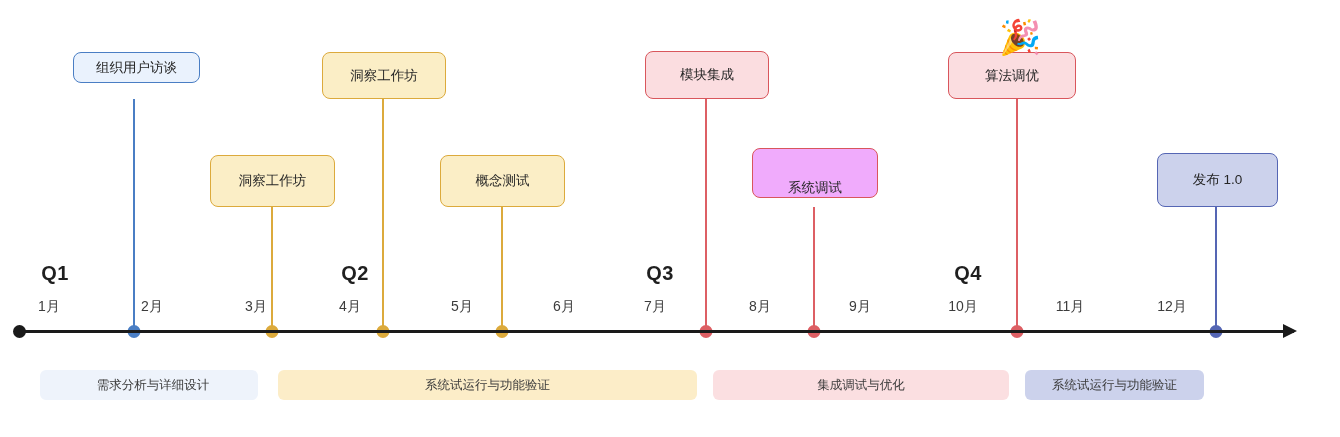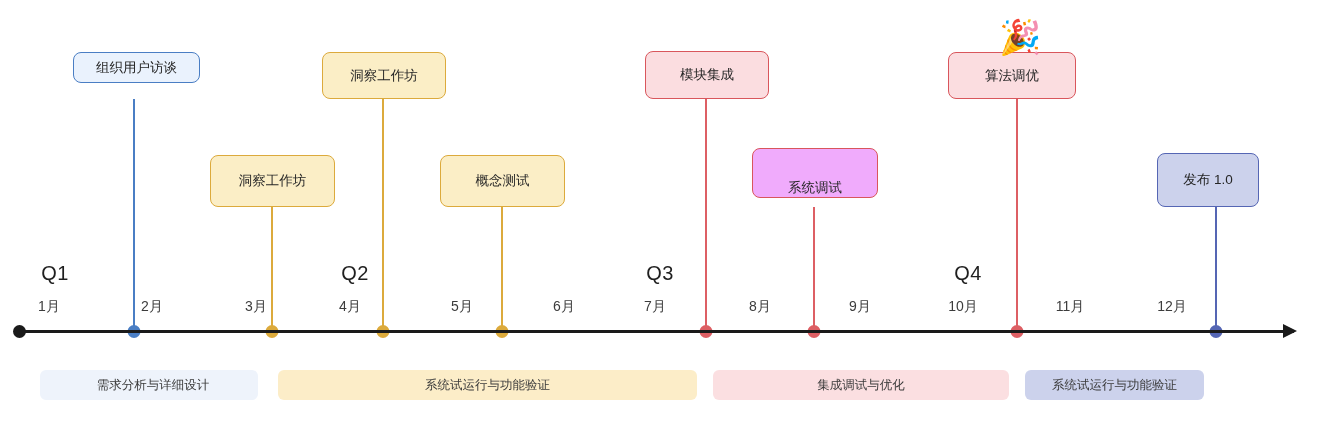--- a/index.html
+++ b/index.html
@@ -55,21 +55,21 @@
     transform: translateX(-50%);
     font-size: 14px;
     color: #3c3c3c;
     white-space: nowrap;
   }
   .quarter-label {
     position: absolute;
     top: 262px;
     transform: translateX(-50%);
     font-size: 20px;
-    font-weight: normal;
+    font-weight: bold;
     color: #1f1f1f;
     letter-spacing: 0.3px;
     white-space: nowrap;
   }
 
   
   .stem {
     position: absolute;
     width: 2px;
     transform: translateX(-1px);
@@ -187,21 +187,21 @@
       <div class="milestone-box" style="left: 645px; top: 51px; width: 124px; height: 48px; background: rgb(251, 221, 224); border-color: rgb(217, 86, 92);">
         <span>模块集成</span>
       </div>
       <div class="milestone-box" style="left: 752px; top: 148px; width: 126px; height: 50px; background: #f0abfc; border-color: rgb(217, 86, 92); align-items: flex-end;">
         <span>系统调试</span>
       </div>
       <div class="milestone-box" style="left: 948px; top: 52px; width: 128px; height: 47px; background: rgb(251, 221, 224); border-color: rgb(217, 86, 92);">
         <span>算法调优</span>
       </div>
       <div class="emoji-badge" style="left: 999px; top: 20px;">🎉</div>
-      <div class="milestone-box" style="left: 1157px; top: 153px; width: 102px; height: 54px; background: rgb(204, 210, 236); border-color: rgb(85, 102, 180);">
+      <div class="milestone-box" style="left: 1157px; top: 153px; width: 121px; height: 54px; background: rgb(204, 210, 236); border-color: rgb(85, 102, 180);">
         <span>发布 1.0</span>
       </div>
     </div>
 
   <div id="phases-layer">
       <div class="phase-bar" style="left: 40px; width: 218px; background: rgb(238, 243, 251); color: rgb(58, 58, 58); padding-left: 8px;">
         <span>需求分析与详细设计</span>
       </div>
       <div class="phase-bar" style="left: 278px; width: 419px; background: rgb(252, 237, 200); color: rgb(58, 58, 58);">
         <span>系统试运行与功能验证</span>

